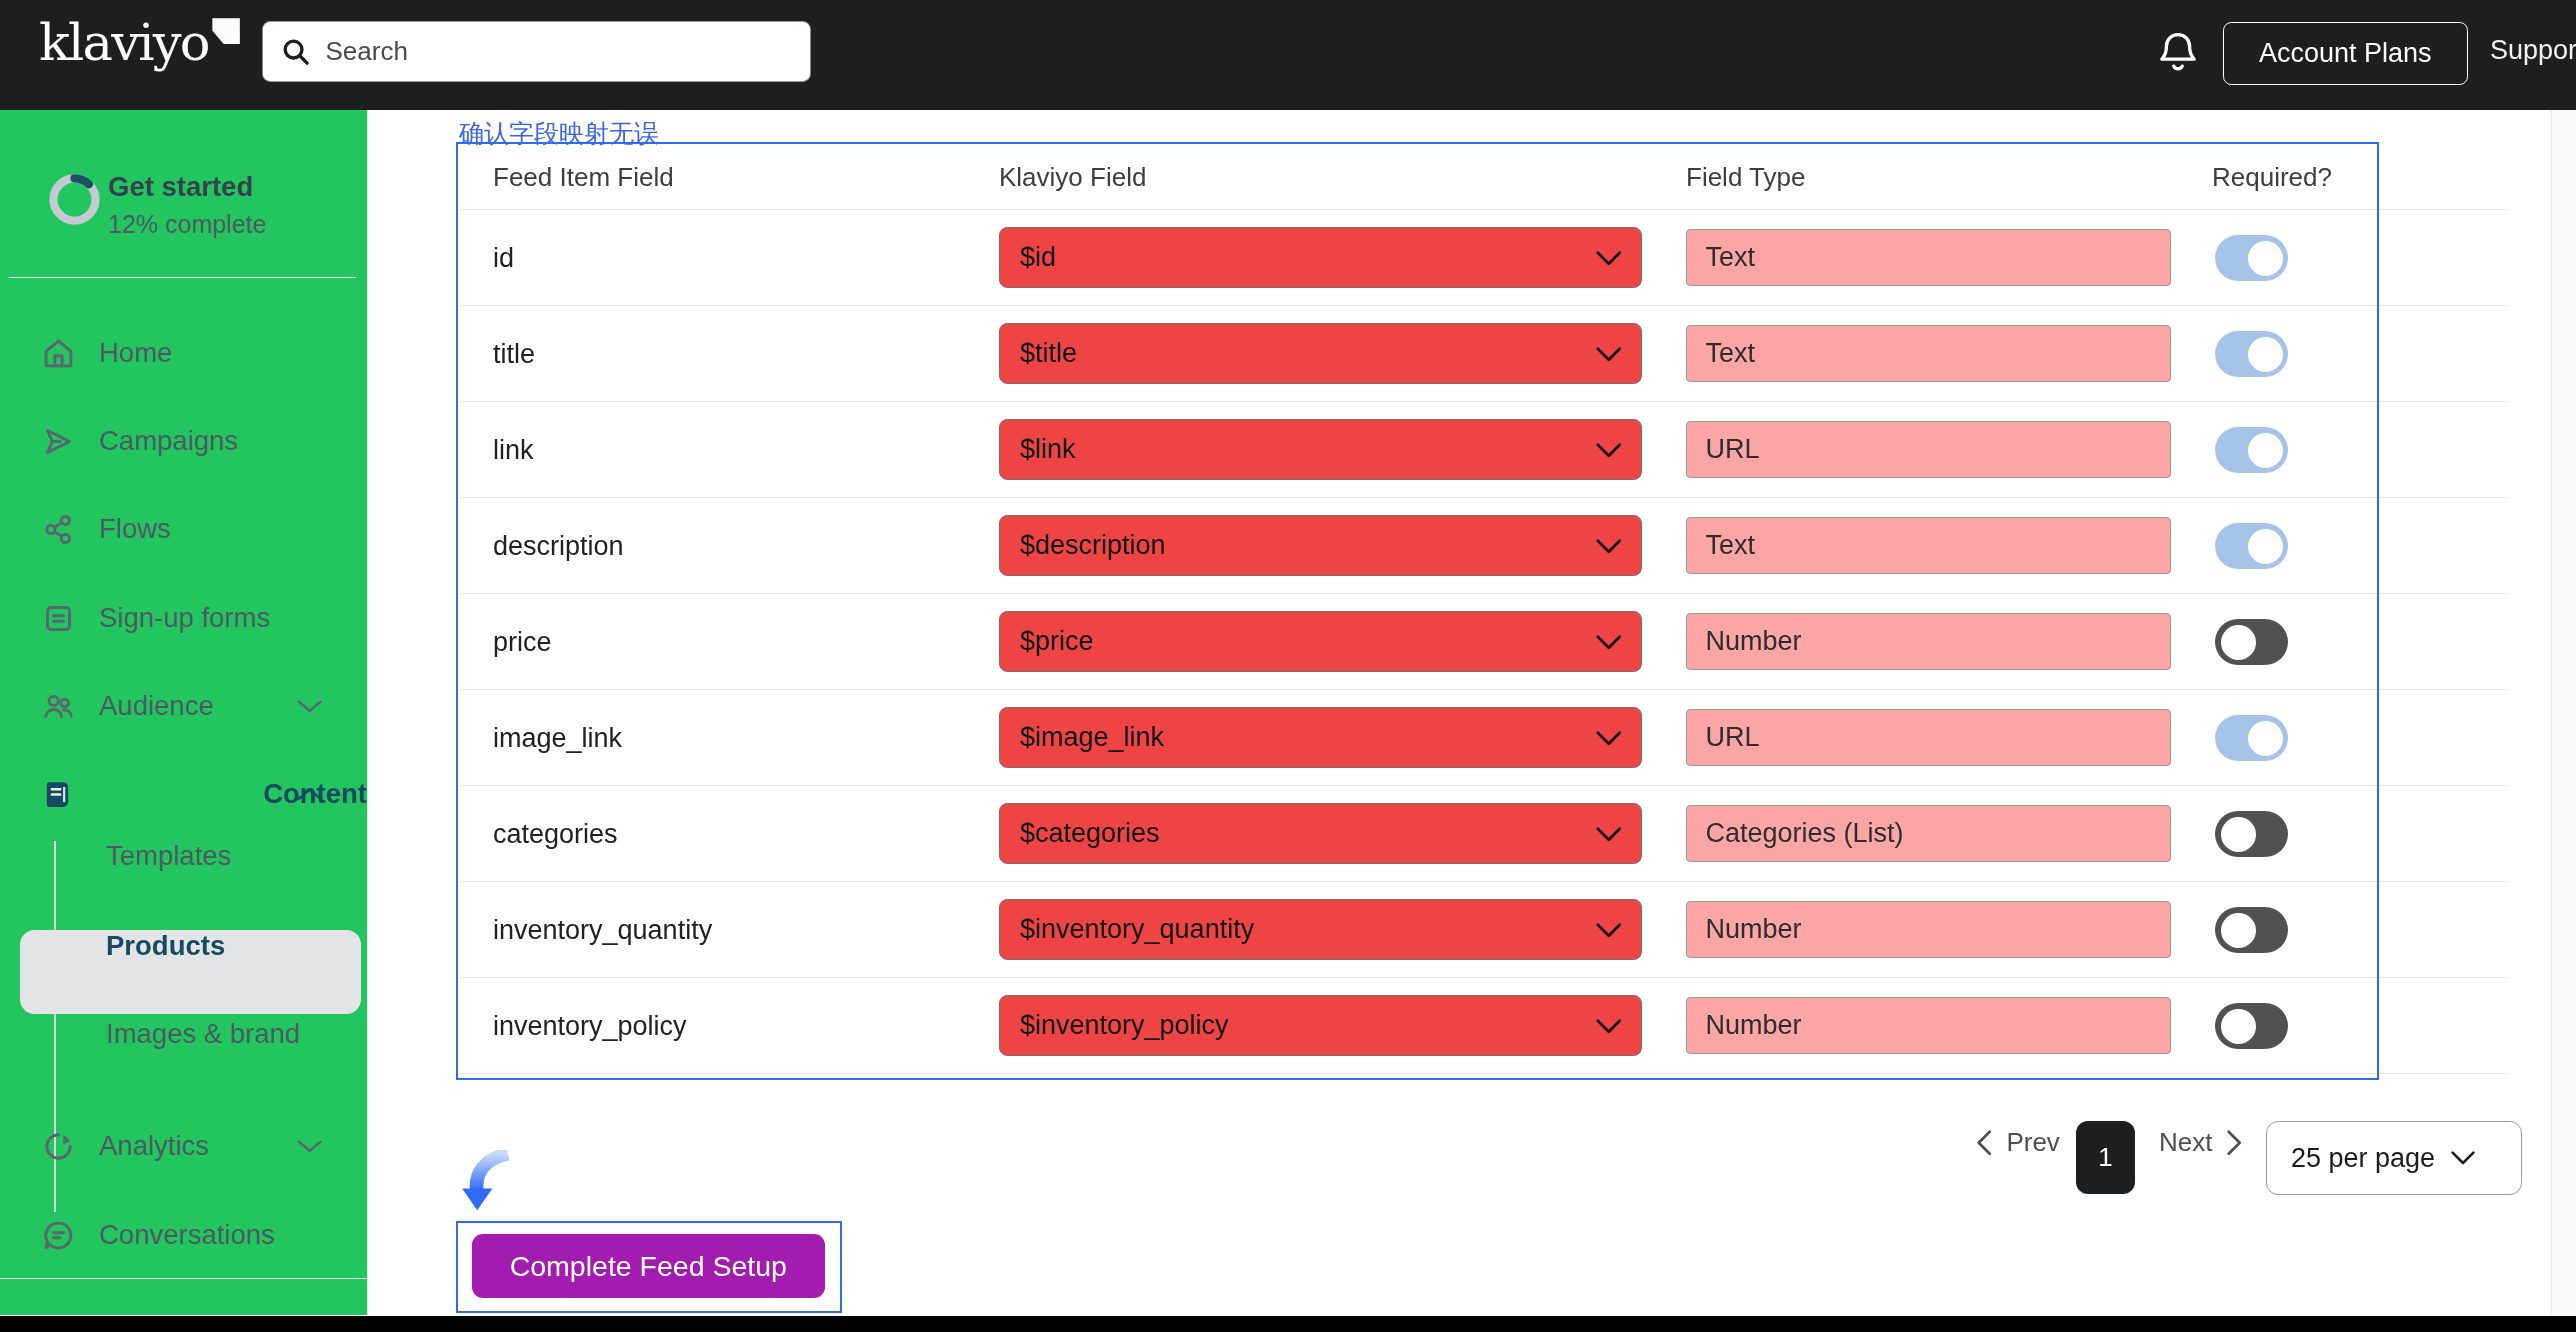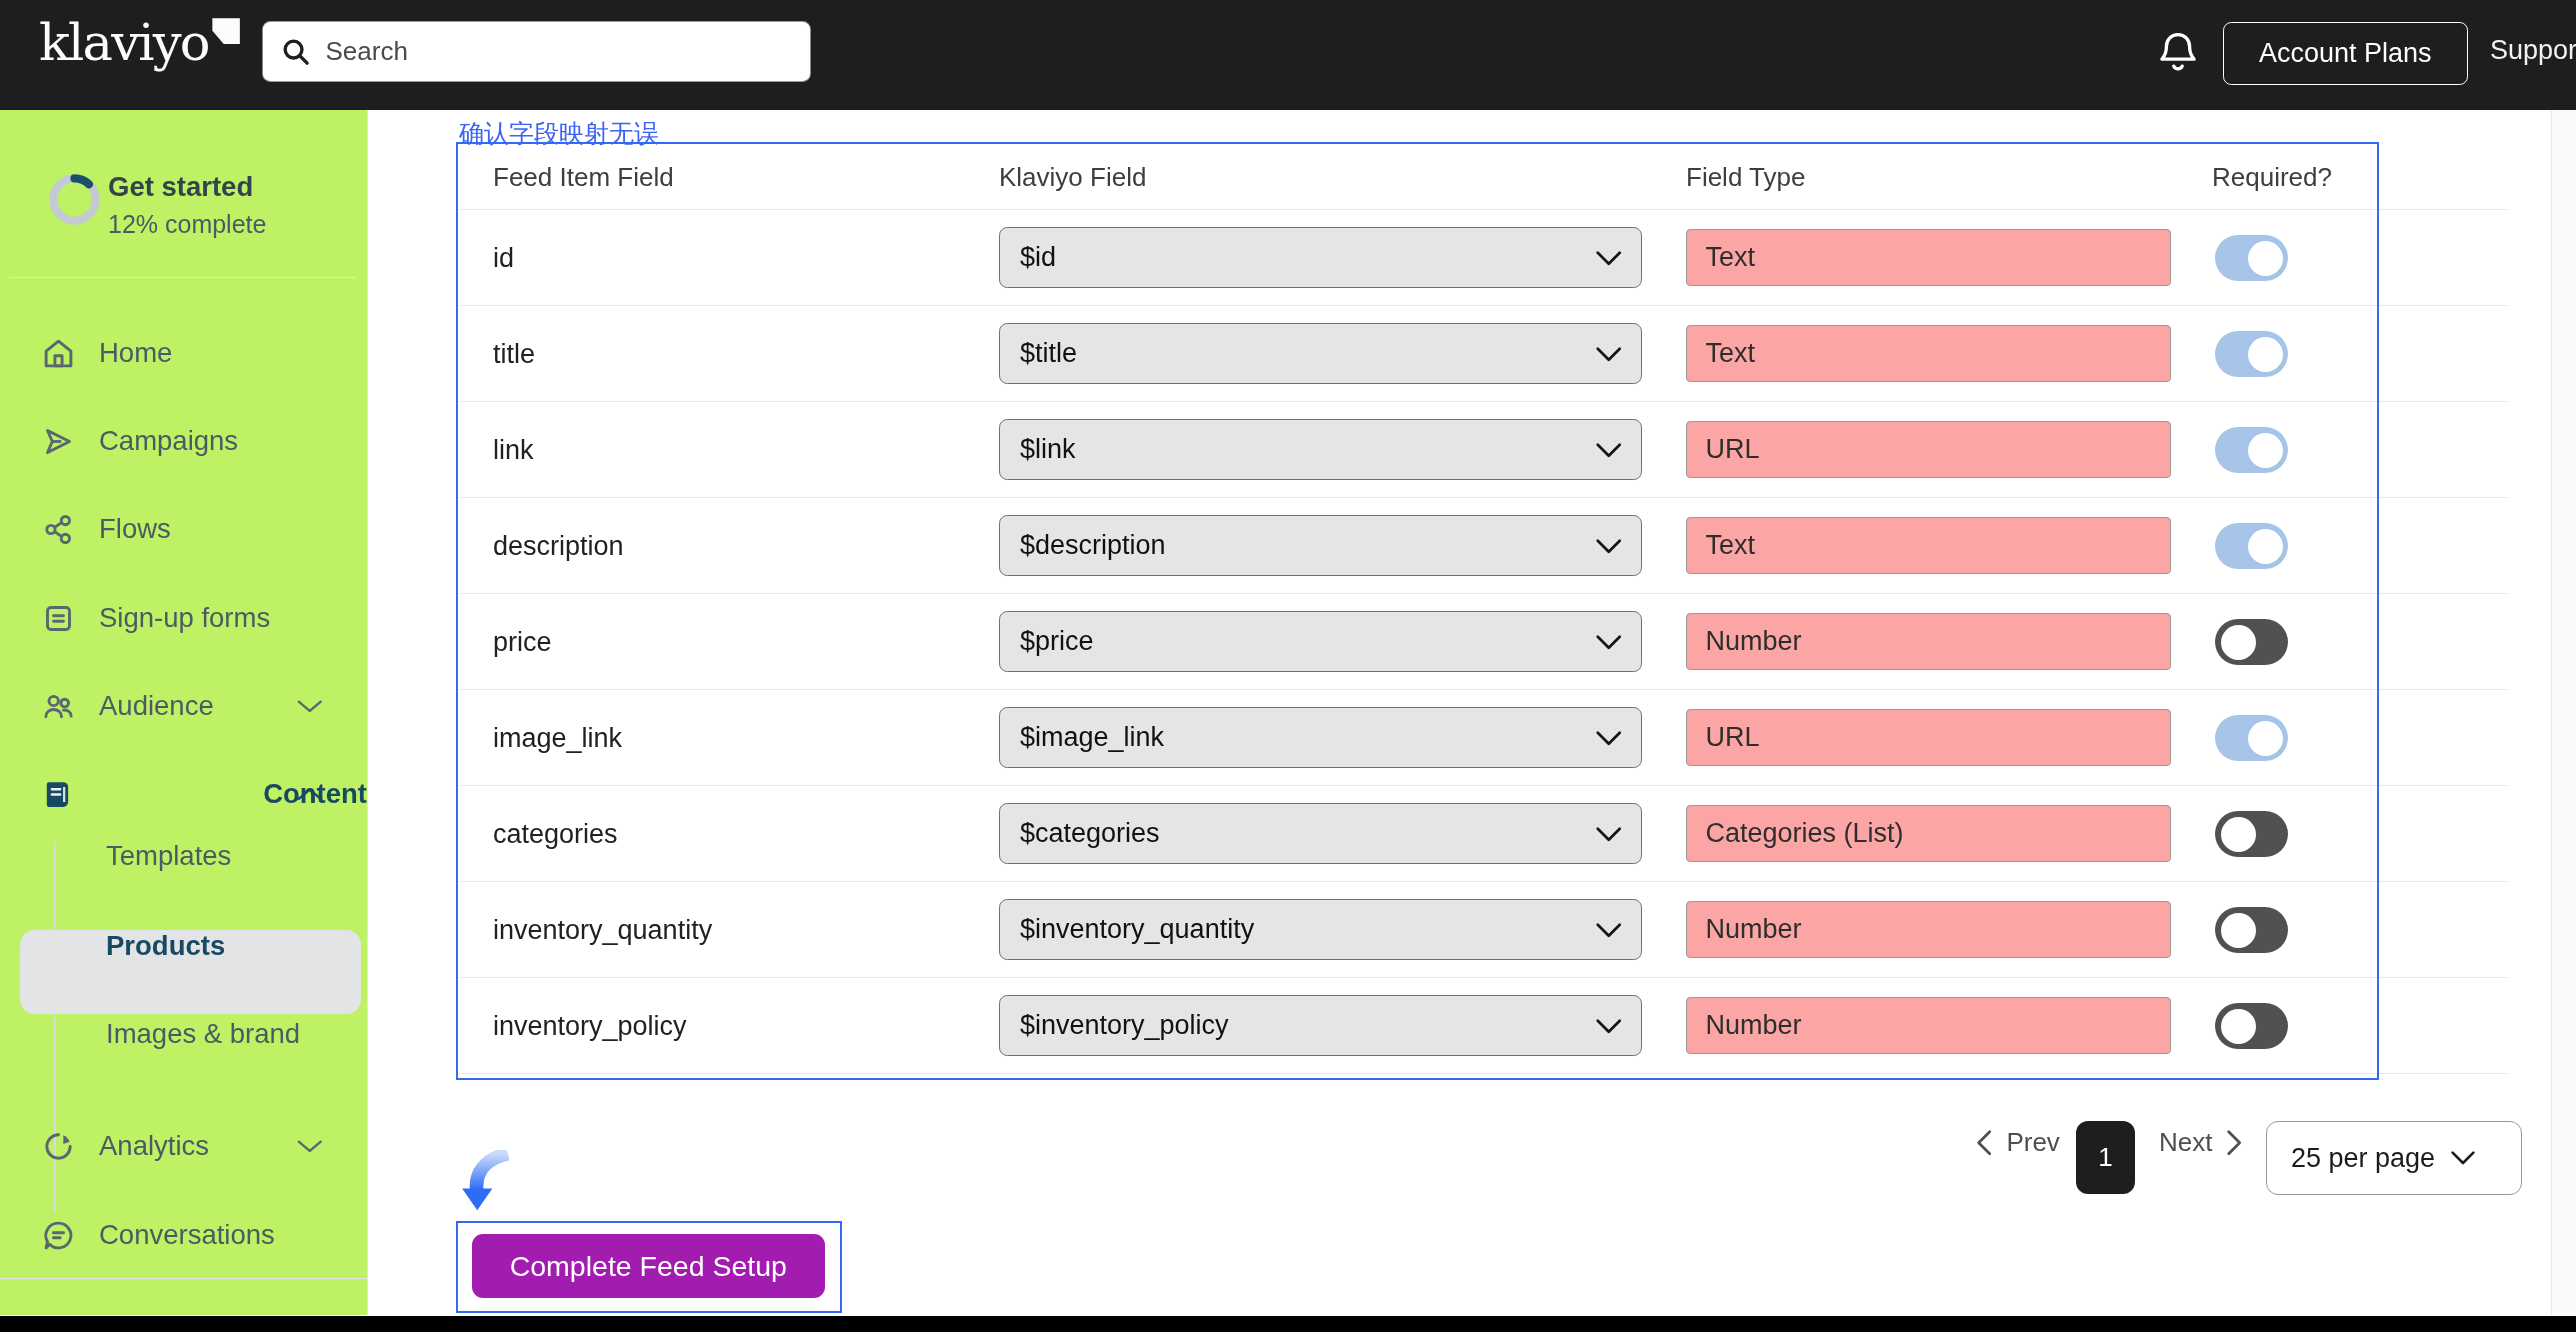--- a/index.html
+++ b/index.html
@@ -18,21 +18,21 @@
     display:flex;align-items:center;box-shadow:0 0 0 0.9px #9a9a9a;}
   .search-wrap svg{margin-left:16.5px;flex:0 0 auto;}
   .search-input{border:none;outline:none;background:transparent;font-size:26px;color:#222;margin-left:13px;width:459px;
     font-family:"Liberation Sans",sans-serif;}
   .search-input::placeholder{color:#4a4a4a;opacity:1;}
   .bell{position:absolute;left:2157px;top:29px;width:42px;height:48px;cursor:pointer;}
   .account-btn{position:absolute;left:2223px;top:22px;height:61px;padding:0 35px;border:1.8px solid #fff;border-radius:8.3px;
     color:#fff;font-size:27px;display:flex;align-items:center;background:transparent;cursor:pointer;}
   .support-link{position:absolute;left:2490px;top:35px;color:#f2f2f2;font-size:27px;white-space:nowrap;cursor:pointer;}
   
-  .sidebar{position:absolute;left:0;top:110px;width:367px;height:1205px;background:#bef264;border-right:0.9px solid #e4e5e7;z-index:20;}
+  .sidebar{position:absolute;left:0;top:110px;width:367px;height:1205px;background:#22c55e;border-right:0.9px solid #e4e5e7;z-index:20;}
   .gs{position:absolute;left:0;top:41px;width:367px;height:119px;cursor:pointer;}
   .gs-ring{position:absolute;left:48px;top:22px;}
   .gs-title{position:absolute;left:108px;top:20px;font-size:27.5px;font-weight:700;color:#33424d;}
   .gs-sub{position:absolute;left:108px;top:59px;font-size:25px;color:#4c5a64;}
   .sb-divider{position:absolute;left:9.2px;width:347px;height:0;border-top:1.8px solid #e1e3e5;}
   .nav-item{position:absolute;left:0;width:367px;height:88px;display:flex;align-items:center;cursor:pointer;color:#4d5a63;}
   .nav-item .ic{width:33px;height:33px;margin-left:42px;flex:0 0 auto;display:flex;align-items:center;justify-content:center;}
   .nav-item .lbl{margin-left:24px;font-size:27.5px;font-weight:500;}
   .nav-item .chev{position:absolute;right:44px;display:flex;}
   .nav-item.active{color:#174a61;justify-content:space-between;}
@@ -45,21 +45,21 @@
   
   .main{position:absolute;left:368px;top:110px;width:2208px;height:1205px;background:#fff;}
   .cn-link{position:absolute;left:91px;top:7.3px;font-size:25px;color:#3b63f5;font-weight:500;cursor:pointer;}
   .hl-box{position:absolute;left:88px;top:32px;width:1919px;height:934px;border:2.8px solid #2e6af5;pointer-events:none;z-index:5;}
   .tablewrap{position:absolute;left:91px;top:35px;width:2048px;}
   .thead{position:relative;height:64px;border-bottom:1.8px solid #e7e7e7;}
   .th{position:absolute;top:16.5px;font-size:26px;color:#3e3e3e;}
   .th.c1{left:34px;} .th.c2{left:540px;} .th.c3{left:1227px;} .th.c4{left:1753px;}
   .trow{position:relative;height:95px;border-bottom:1.8px solid #e7e7e7;}
   .tcell-label{position:absolute;left:34px;top:33px;font-size:27px;color:#212121;}
-  .sel{position:absolute;left:540px;top:17.4px;width:643px;height:61px;border:1.8px solid #6f6f6f;border-radius:8.3px;background:#e5e5e5;
+  .sel{position:absolute;left:540px;top:17.4px;width:643px;height:61px;border:1.8px solid #6f6f6f;border-radius:8.3px;background:#ef4444;
     display:flex;align-items:center;cursor:pointer;box-sizing:border-box;}
   .sel .val{margin-left:20px;font-size:27px;color:#111;}
   .sel .dchev{position:absolute;right:18.4px;top:22px;}
   .typebox{position:absolute;left:1227px;top:19px;width:485px;height:57px;border:1.8px solid #9b9b9b;border-radius:4px;
     background:#fca5a5;display:flex;align-items:center;box-sizing:border-box;}
   .typebox .val{margin-left:18.4px;font-size:27px;color:#2e2e2e;}
   .toggle{position:absolute;left:1756px;top:25px;width:73px;height:46px;border-radius:23px;cursor:pointer;}
   .toggle .knob{position:absolute;top:5.5px;width:35px;height:35px;border-radius:50%;background:#fff;}
   .toggle.on{background:#a6c3e8;} .toggle.on .knob{right:5.5px;}
   .toggle.off{background:#515151;} .toggle.off .knob{left:5.5px;}

